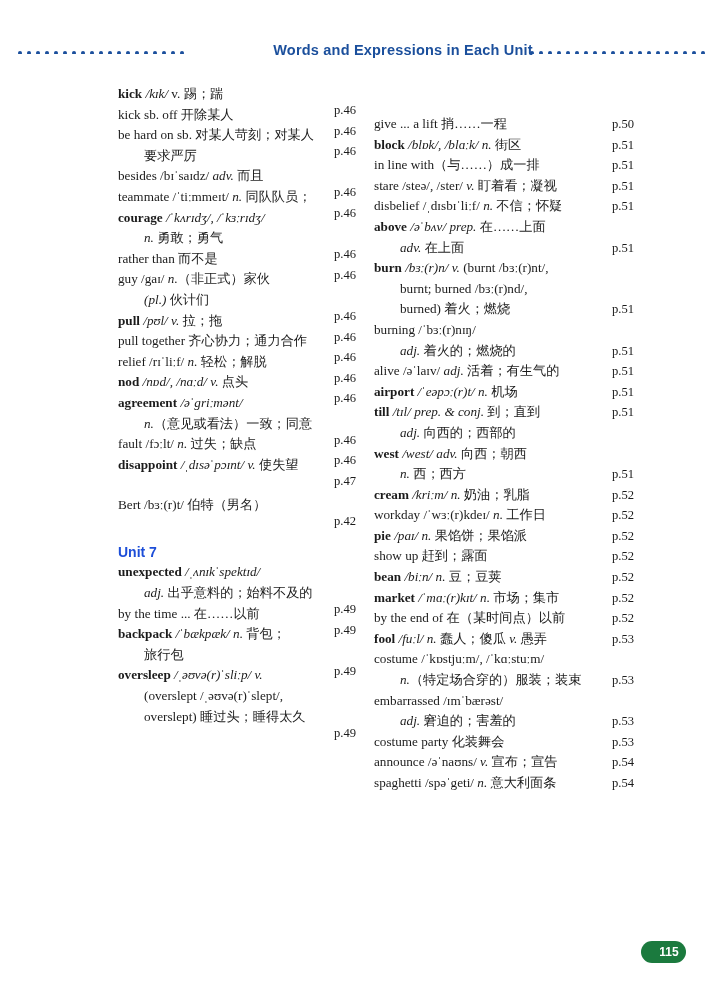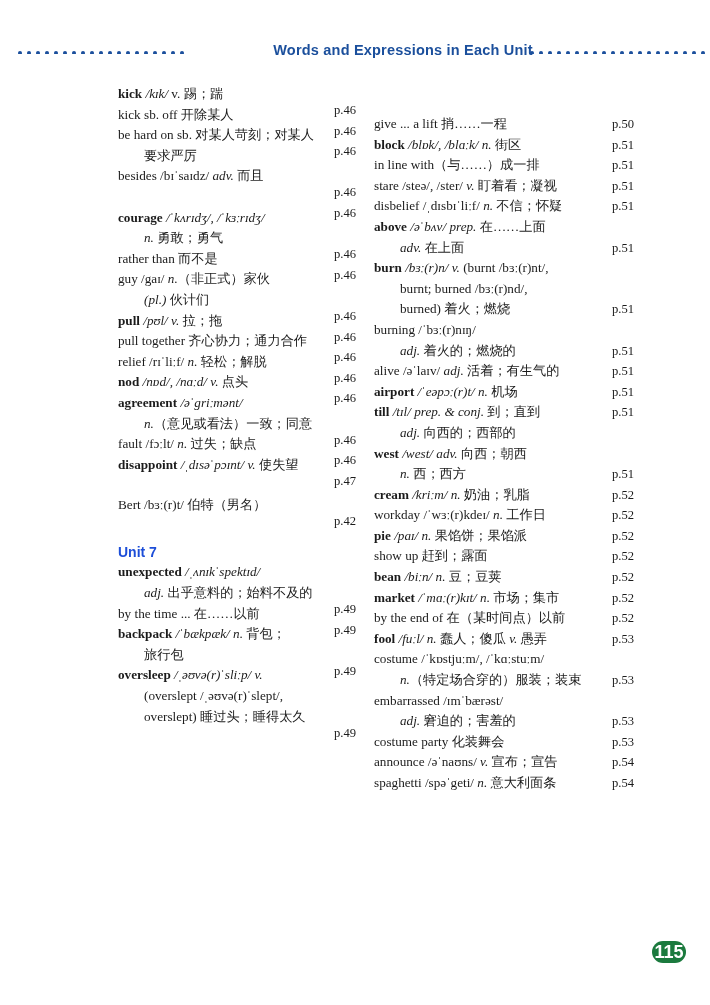--- a/index.html
+++ b/index.html
@@ -105,24 +105,25 @@
     position: absolute;
     right: 24px;
     bottom: 42px;
     width: 34px;
     height: 22px;
     border-radius: 11px;
     background: #1b7a3e;
     color: #ffffff;
     font-family: "Liberation Sans", sans-serif;
     font-weight: bold;
-    font-size: 18px;
+    font-size: 12px;
     display: flex;
     align-items: center;
     justify-content: center;
+    padding-left: 11px;
   }
 </style>
 </head>
 <body>
 
 <div class="header">
   <div class="dots-left"><span class="dot"></span><span class="dot"></span><span class="dot"></span><span class="dot"></span><span class="dot"></span><span class="dot"></span><span class="dot"></span><span class="dot"></span><span class="dot"></span><span class="dot"></span><span class="dot"></span><span class="dot"></span><span class="dot"></span><span class="dot"></span><span class="dot"></span><span class="dot"></span><span class="dot"></span><span class="dot"></span><span class="dot"></span></div>
   <div class="header-title">Words and Expressions in Each Unit</div>
   <div class="dots-right"><span class="dot"></span><span class="dot"></span><span class="dot"></span><span class="dot"></span><span class="dot"></span><span class="dot"></span><span class="dot"></span><span class="dot"></span><span class="dot"></span><span class="dot"></span><span class="dot"></span><span class="dot"></span><span class="dot"></span><span class="dot"></span><span class="dot"></span><span class="dot"></span><span class="dot"></span><span class="dot"></span><span class="dot"></span><span class="dot"></span></div>
 </div>
@@ -135,21 +136,21 @@
       <div class="entry"><span class="txt"><span>kick sb. off 开除某人</span></span><span class="page">p.46</span></div>
     </div>
     <div>
       <div class="entry"><span class="txt"><span>be hard on sb. 对某人苛刻；对某人</span></span><span class="page">p.46</span></div>
       <div class="entry indent"><span class="txt"><span>要求严厉</span></span></div>
     </div>
     <div>
       <div class="entry"><span class="txt"><span>besides /bɪˈsaɪdz/ </span><span class="it">adv.</span><span> 而且</span></span><span class="page">p.46</span></div>
     </div>
     <div>
-      <div class="entry"><span class="page">p.46</span></div>
+      <div class="entry"><span class="txt"><span>teammate /ˈtiːmmeɪt/ </span><span class="it">n.</span><span> 同队队员；</span></span><span class="page">p.46</span></div>
     </div>
     <div>
       <div class="entry"><span class="txt"><span class="hw">courage</span><span class="it"> /ˈkʌrɪdʒ/, /ˈkɜːrɪdʒ/</span></span></div>
       <div class="entry indent"><span class="txt"><span class="it">n.</span><span> 勇敢；勇气</span></span><span class="page">p.46</span></div>
     </div>
     <div>
       <div class="entry"><span class="txt"><span>rather than 而不是</span></span><span class="page">p.46</span></div>
     </div>
     <div>
       <div class="entry"><span class="txt"><span>guy /gaɪ/ </span><span class="it">n.</span><span>（非正式）家伙</span></span></div>

